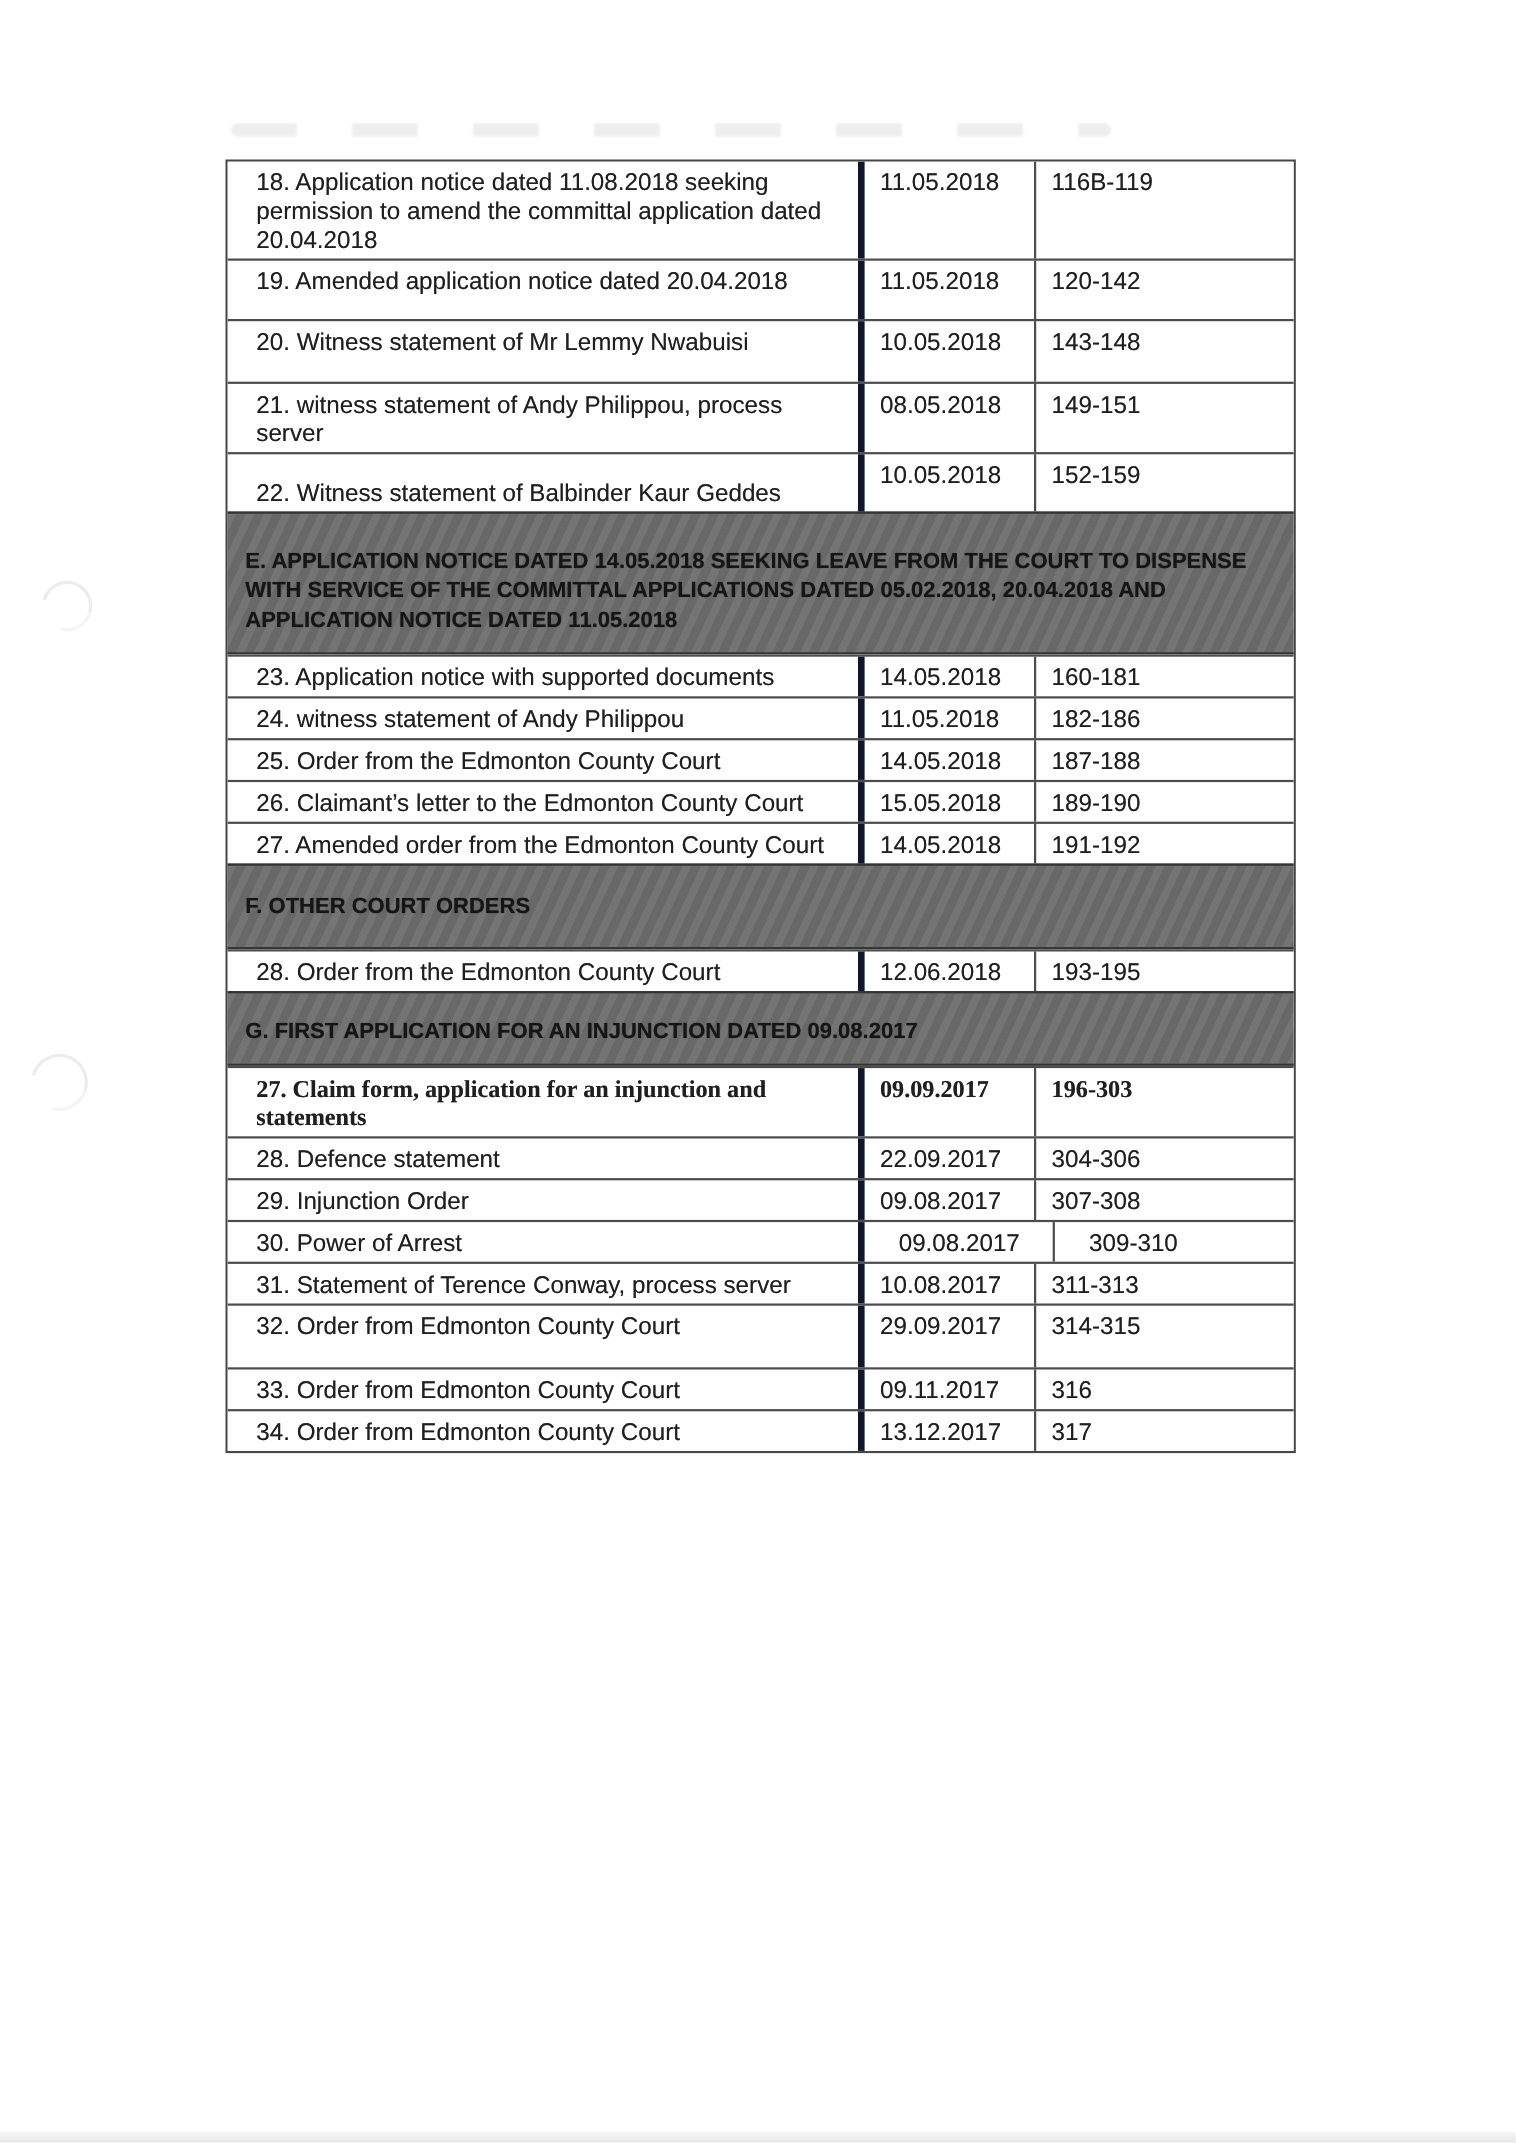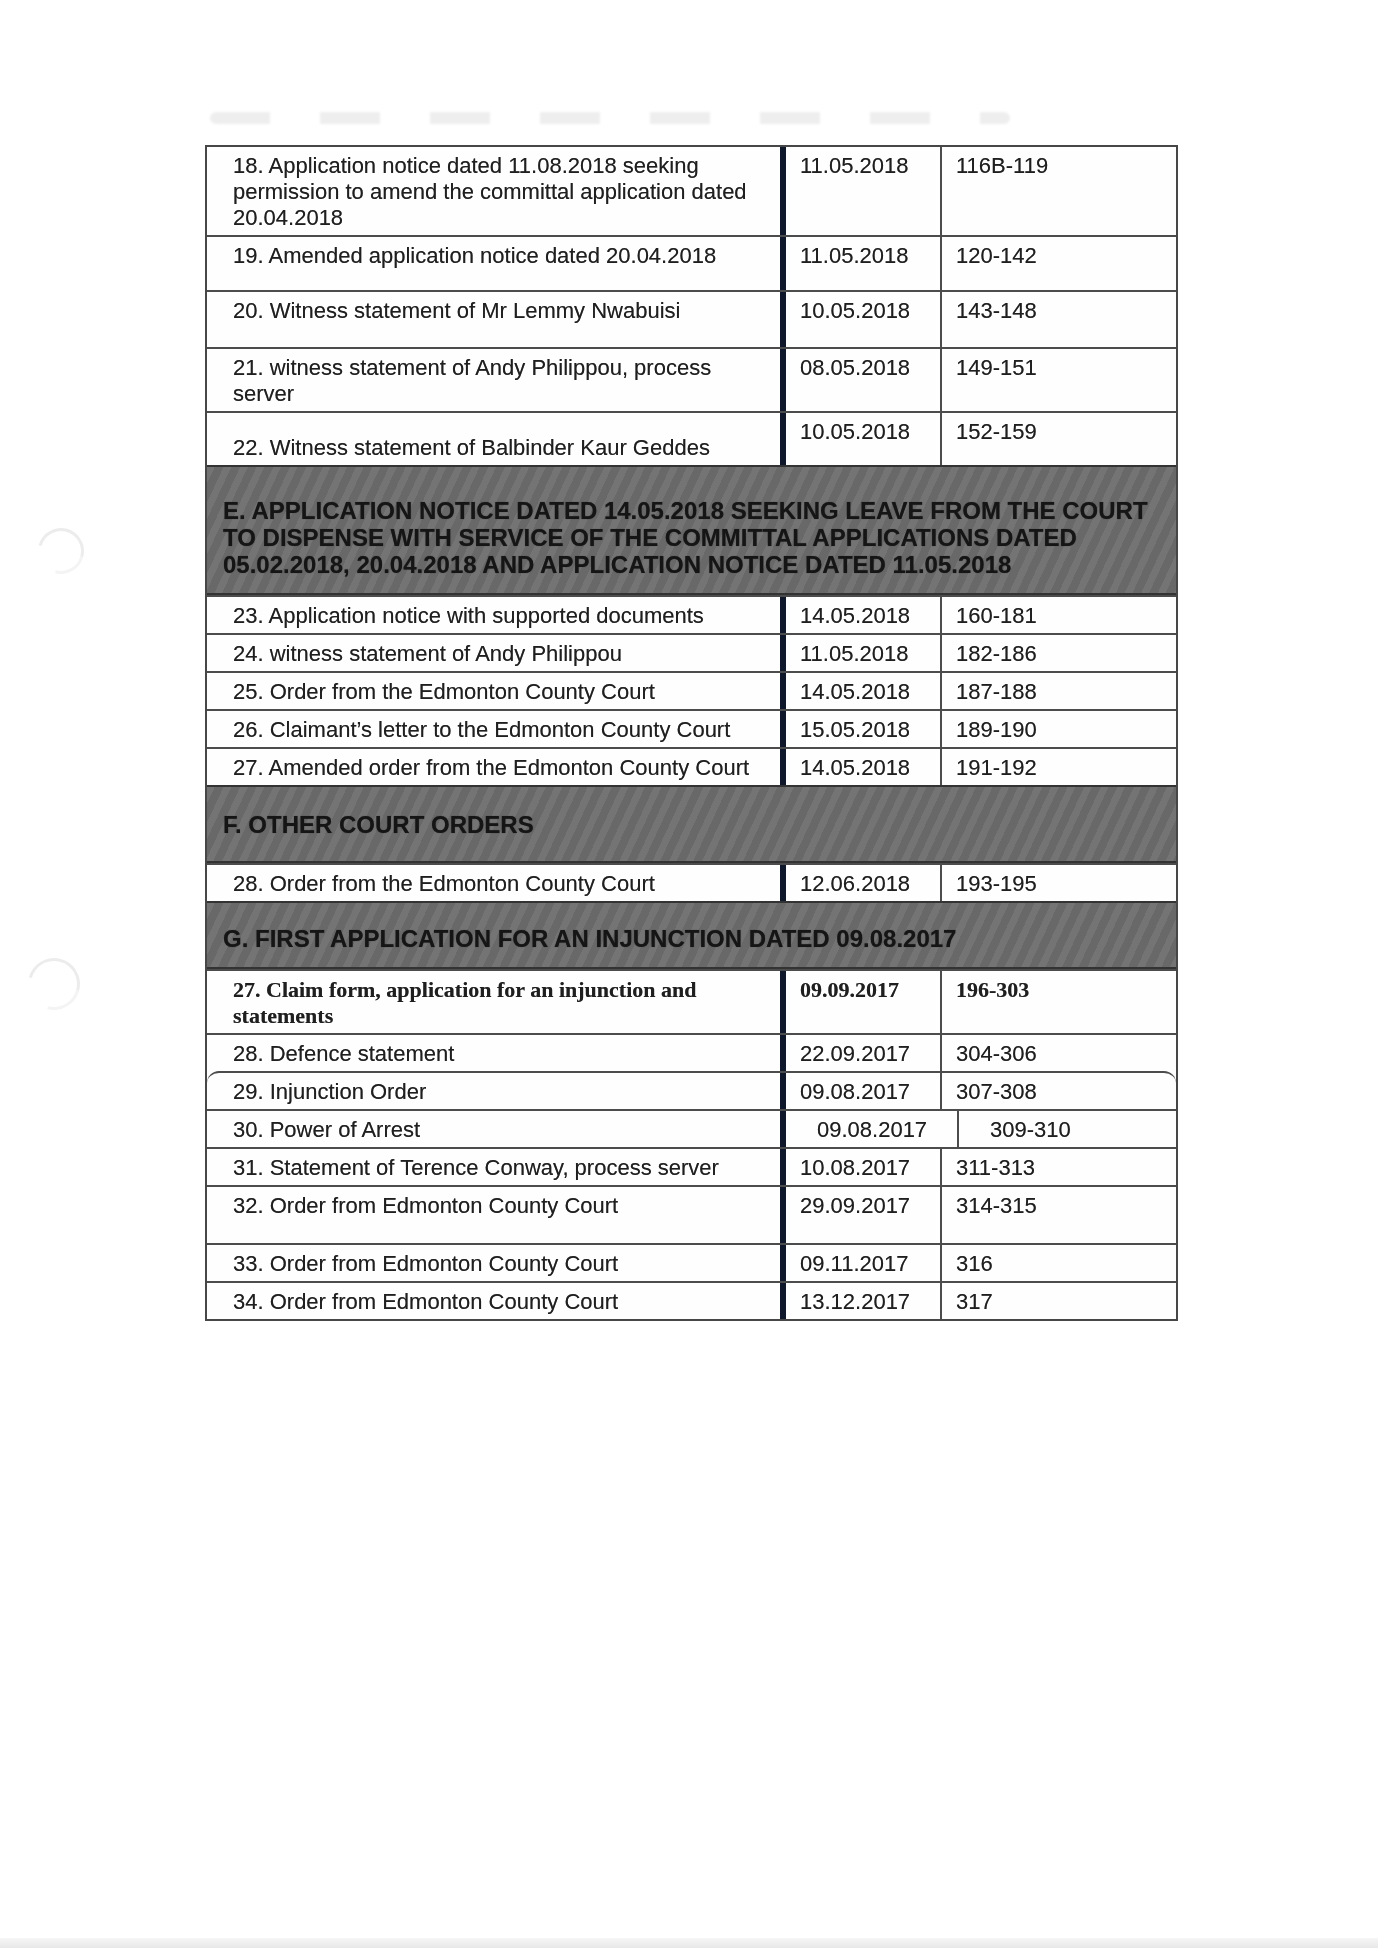--- a/index.html
+++ b/index.html
@@ -52,21 +52,21 @@
     border-right:2px solid #4c4c4c;
   }
   .cell.pages{flex:1;padding:6px 6px 4px 14px;}
   .t-row.bold .cell{font-weight:bold;font-family:Liberation Serif, serif;}
 
   
   .band{
     box-sizing:border-box;border-top:2px solid #333;border-bottom:2px solid #333;
     background:#6e6e6e;
     background-image:repeating-linear-gradient(115deg,rgba(255,255,255,.045) 0 7px,rgba(0,0,0,.05) 7px 15px);
-    color:#151515;font-weight:bold;font-size:24px;line-height:27px;
+    color:#151515;font-weight:bold;font-size:20px;line-height:27px;
     padding:0 18px 0 16px;display:flex;flex-direction:column;
     text-shadow:0 0 1px rgba(0,0,0,.5);
   }
   .band.v-top3{justify-content:flex-start;padding-top:30px;}
   .band.v-center{justify-content:center;}
   .band.v-bottom{justify-content:flex-end;padding-bottom:15px;}
 </style>
 </head>
 <body>
 
@@ -162,21 +162,21 @@
         <div class="cell date"><span>09.09.2017</span></div>
         <div class="cell pages"><span>196-303</span></div>
       </div>
       <div class="t-row" style="min-height: 29px;">
         <div class="cell doc">
           <span>28. Defence statement</span>
         </div>
         <div class="cell date"><span>22.09.2017</span></div>
         <div class="cell pages"><span>304-306</span></div>
       </div>
-      <div class="t-row" style="min-height: 29px; border-radius: 12px;">
+      <div class="t-row" style="min-height: 29px;">
         <div class="cell doc">
           <span>29. Injunction Order</span>
         </div>
         <div class="cell date"><span>09.08.2017</span></div>
         <div class="cell pages"><span>307-308</span></div>
       </div>
       <div class="t-row" style="min-height: 29px; gap: 17px;">
         <div class="cell doc">
           <span>30. Power of Arrest</span>
         </div>

